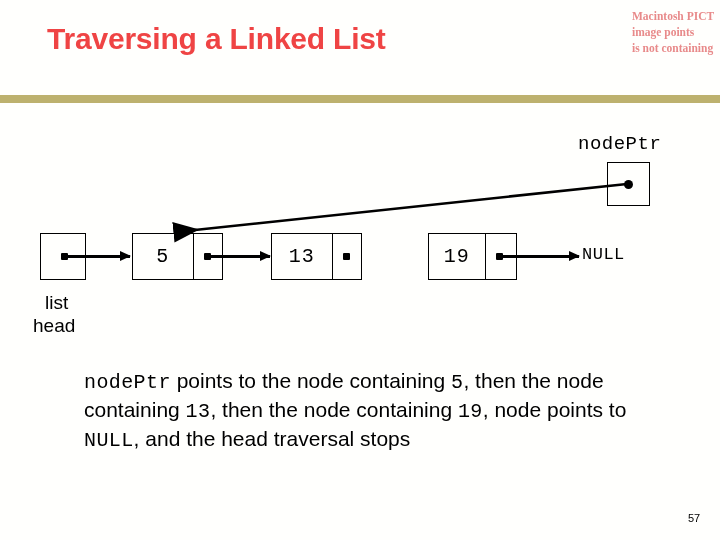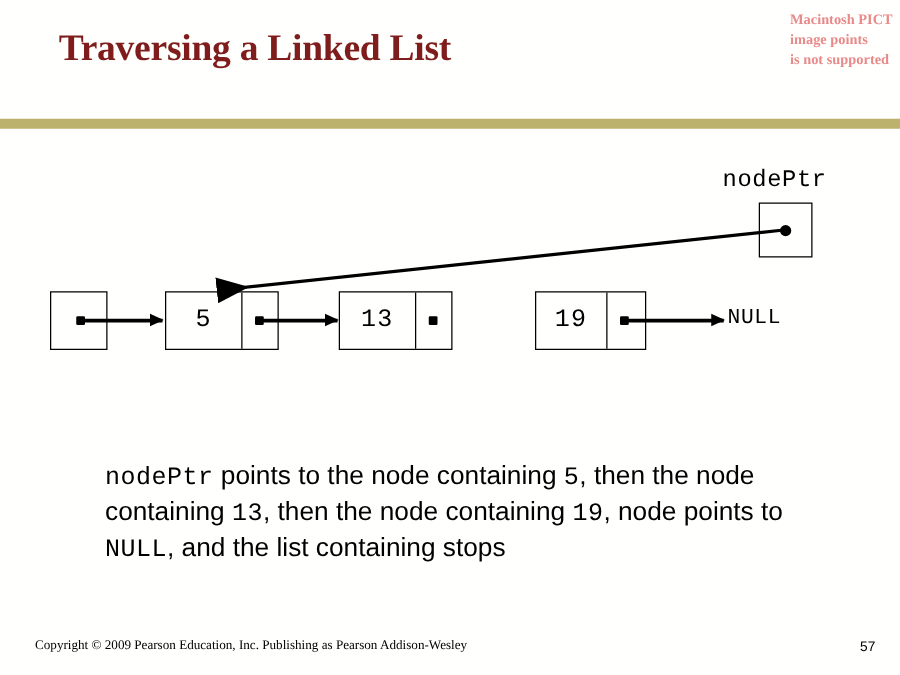--- a/index.html
+++ b/index.html
@@ -20,24 +20,23 @@
     background: #fffffd;
   }
 
   
   #slide-title {
     position: absolute;
     left: 47px;
     top: 22px;
     font-size: 30px;
     font-weight: bold;
-    color: #7f1d1d;
+    color: #ef4444;
     letter-spacing: -0.2px;
     white-space: nowrap;
-    font-family: Liberation Serif, serif;
   }
 
   
   #pict-placeholder {
     position: absolute;
     left: 632px;
     top: 8px;
     width: 86px;
     text-align: left;
     color: #e88a8a;
@@ -236,21 +235,21 @@
 </head>
 <body>
 
 <div id="slide">
 
   <div id="slide-title">Traversing a Linked List</div>
 
   <div id="pict-placeholder">
     <div>Macintosh PICT</div>
     <div>image points</div>
-    <div>is not supported</div>
+    <div>is not containing</div>
   </div>
 
   <div id="title-rule"></div>
 
   <div id="diagram">
 
     <div id="nodeptr-label" class="mono">nodePtr</div>
     <div id="nodeptr-box" class="box"></div>
     <div id="dot-nodeptr" class="dot"></div>
 
@@ -282,20 +281,23 @@
 
     <div id="node-3" class="node box">
       <div class="data mono">19</div>
       <div class="ptr"></div>
     </div>
     <div id="dot-n3" class="dot"></div>
     <div id="arrow-n3-null" class="harrow"></div>
 
     <div id="null-label" class="mono">NULL</div>
 
+    <div id="list-head-label">
+      <span class="l1">list</span>
+      <span class="l2">head</span>
+    </div>
   </div>
 
-  <div id="body-text"><span class="code">nodePtr</span><span> points to the node containing </span><span class="code">5</span><span>, then the node containing </span><span class="code">13</span><span>, then the node containing </span><span class="code">19</span><span>, node points to </span><span class="code">NULL</span><span>, and the list containing stops</span></div>
-
-  <div id="footer-copyright">Copyright © 2009 Pearson Education, Inc. Publishing as Pearson Addison-Wesley</div>
+  <div id="body-text"><span class="code">nodePtr</span><span> points to the node containing </span><span class="code">5</span><span>, then the node containing </span><span class="code">13</span><span>, then the node containing </span><span class="code">19</span><span>, node points to </span><span class="code">NULL</span><span>, and the head traversal stops</span></div>
+
   <div id="footer-pagenum">57</div>
 
 </div>
 
 </body></html>

